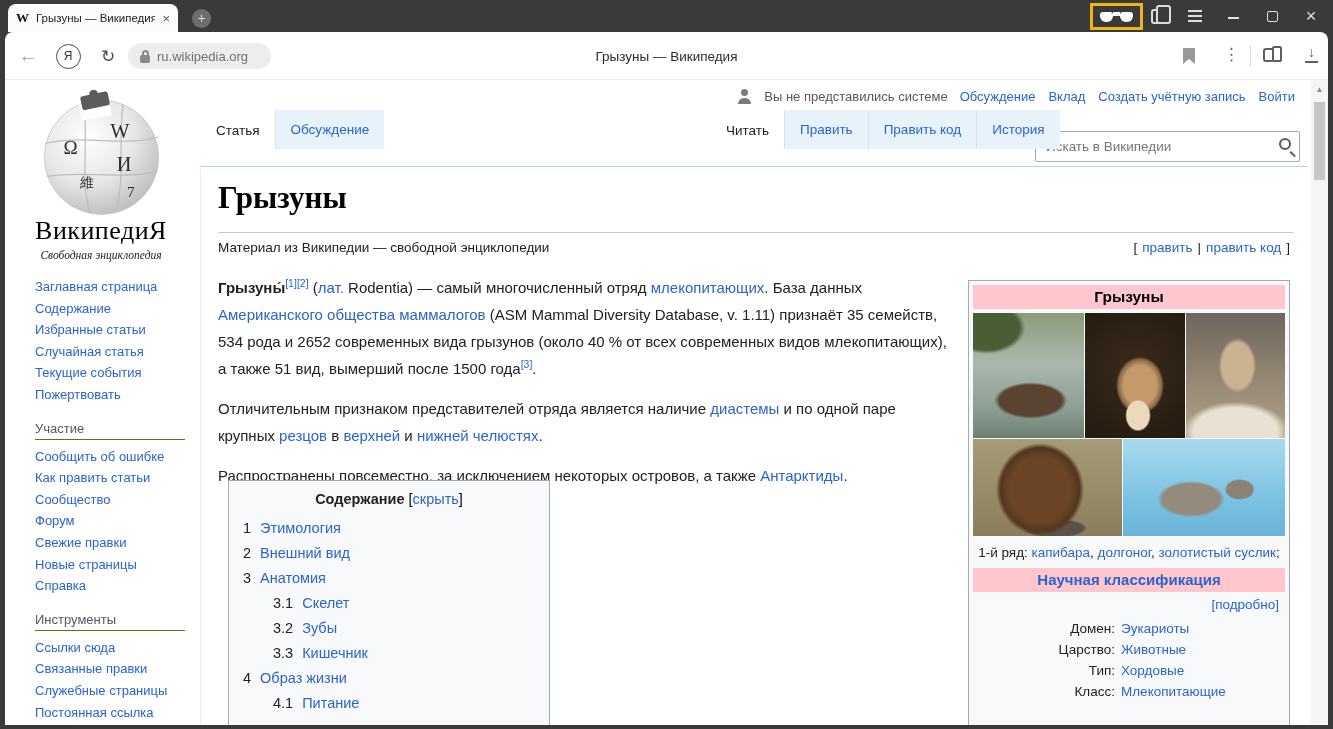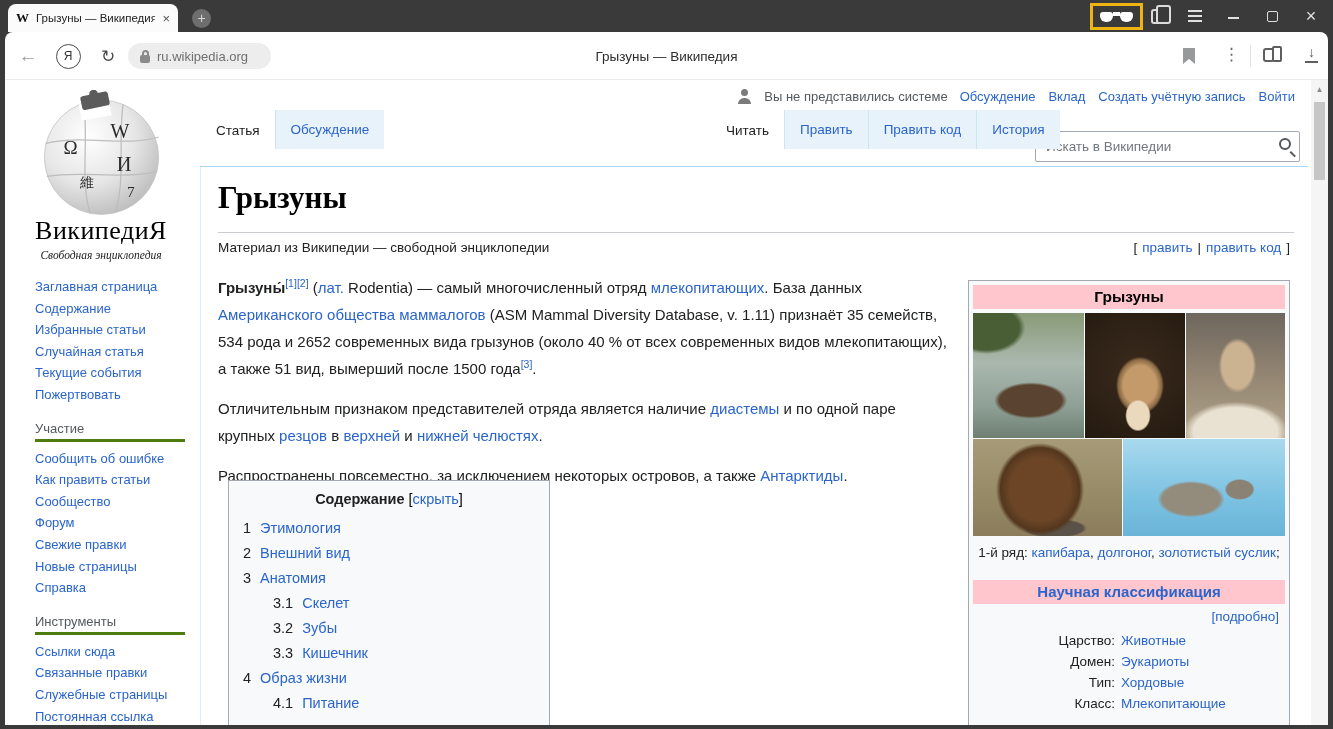--- a/index.html
+++ b/index.html
@@ -99,21 +99,21 @@
 
   
   .globe { position:absolute; left:33px; top:10px; width:127px; height:127px; }
   .wordmark { position:absolute; left:0; top:136px; width:192px; text-align:center;
               font-family:"Liberation Serif", serif; font-size:26px; color:#000; letter-spacing:.5px; }
   .tagline { position:absolute; left:0; top:169px; width:192px; text-align:center;
              font-family:"Liberation Serif", serif; font-style:italic; font-size:11.5px; color:#222; }
   .sidenav { position:absolute; left:30px; top:199px; width:160px; font-size:13px; }
   .side-list { list-style:none; }
   .side-link { height:21.6px; color:var(--link); cursor:pointer; white-space:nowrap; }
-  .side-head { color:#54595d; font-size:13px; margin:12px 0 9px; border-bottom:3px solid #4d7c0f; padding-bottom:3px; width:150px; }
+  .side-head { color:#54595d; font-size:13px; margin:12px 0 9px; border-bottom:1px solid #4d7c0f; padding-bottom:3px; width:150px; }
 
   
   .a-title { position:absolute; left:213px; top:100px; font-family:"Liberation Serif", serif; font-size:31px; color:#000; }
   .a-rule { position:absolute; left:213px; top:152px; width:1076px; height:1px; background:#c8ccd1; }
   .a-sub { position:absolute; left:213px; top:160px; font-size:13.5px; color:#202122; }
   .a-edit { position:absolute; right:38px; top:160px; font-size:13.5px; color:#202122; display:flex; gap:5px; }
   .a-body { position:absolute; left:213px; top:194px; width:737px; font-size:15px; line-height:27px; color:var(--dark); }
   .a-body p { margin-bottom:13px; }
 
   .seg-l { color:var(--link); cursor:pointer; }
@@ -151,21 +151,21 @@
       linear-gradient(180deg,#6e675e 0%,#968874 55%,#b0a38c 100%); }
   .ph-beaver { background:
       radial-gradient(ellipse 55px 58px at 45% 52%, #6b4526 55%, #54371e 72%, rgba(84,55,30,0) 80%),
       radial-gradient(ellipse 40px 12px at 55% 92%, #5a5248 70%, rgba(90,82,72,0) 80%),
       linear-gradient(180deg,#a79a78 0%,#968a66 60%,#8a7c5c 100%); }
   .ph-mouse { background:
       radial-gradient(ellipse 20px 14px at 72% 52%, #8a8274 65%, rgba(138,130,116,0) 75%),
       radial-gradient(ellipse 48px 26px at 42% 62%, #938c7c 60%, rgba(147,140,124,0) 70%),
       linear-gradient(180deg,#a8d9ee 0%,#7cc2e2 60%,#6ab4d8 100%); }
   .ib-caption { font-size:13.5px; line-height:21px; text-align:center; color:#202122; padding:6px 4px 5px; }
-  .ib-class { background:var(--pink); text-align:center; font-weight:bold; font-size:15px; height:24px; line-height:24px; margin-top:12px; }
+  .ib-class { background:var(--pink); text-align:center; font-weight:bold; font-size:15px; height:24px; line-height:24px; margin-top:0; }
   .ib-details { text-align:right; font-size:13.5px; padding:5px 6px 6px; }
   .tax-row { display:grid; grid-template-columns:142px 1fr; gap:6px; font-size:13.5px; line-height:21px; }
   .tax-k { text-align:right; color:#202122; }
 </style>
 </head>
 <body>
 
 <div class="window">
 
   <div class="titlebar">
@@ -385,27 +385,27 @@
       <div class="ib-caption">
         <div><span>1-й ряд: </span><span class="seg-l">капибара</span><span>, </span><span class="seg-l">долгоног</span><span>, </span><span class="seg-l">золотистый суслик</span><span>;</span></div>
       </div>
       <div class="ib-class seg-l">Научная классификация</div>
       <div class="ib-details">
         <span class="seg-l">[подробно]</span>
       </div>
       <div>
 
           <div class="tax-row">
+            <span class="tax-k">Домен:</span>
+            <span class="seg-l">Эукариоты</span>
+          </div>
+
+          <div class="tax-row">
             <span class="tax-k">Царство:</span>
             <span class="seg-l">Животные</span>
-          </div>
-
-          <div class="tax-row">
-            <span class="tax-k">Домен:</span>
-            <span class="seg-l">Эукариоты</span>
           </div>
 
           <div class="tax-row">
             <span class="tax-k">Тип:</span>
             <span class="seg-l">Хордовые</span>
           </div>
 
           <div class="tax-row">
             <span class="tax-k">Класс:</span>
             <span class="seg-l">Млекопитающие</span>

